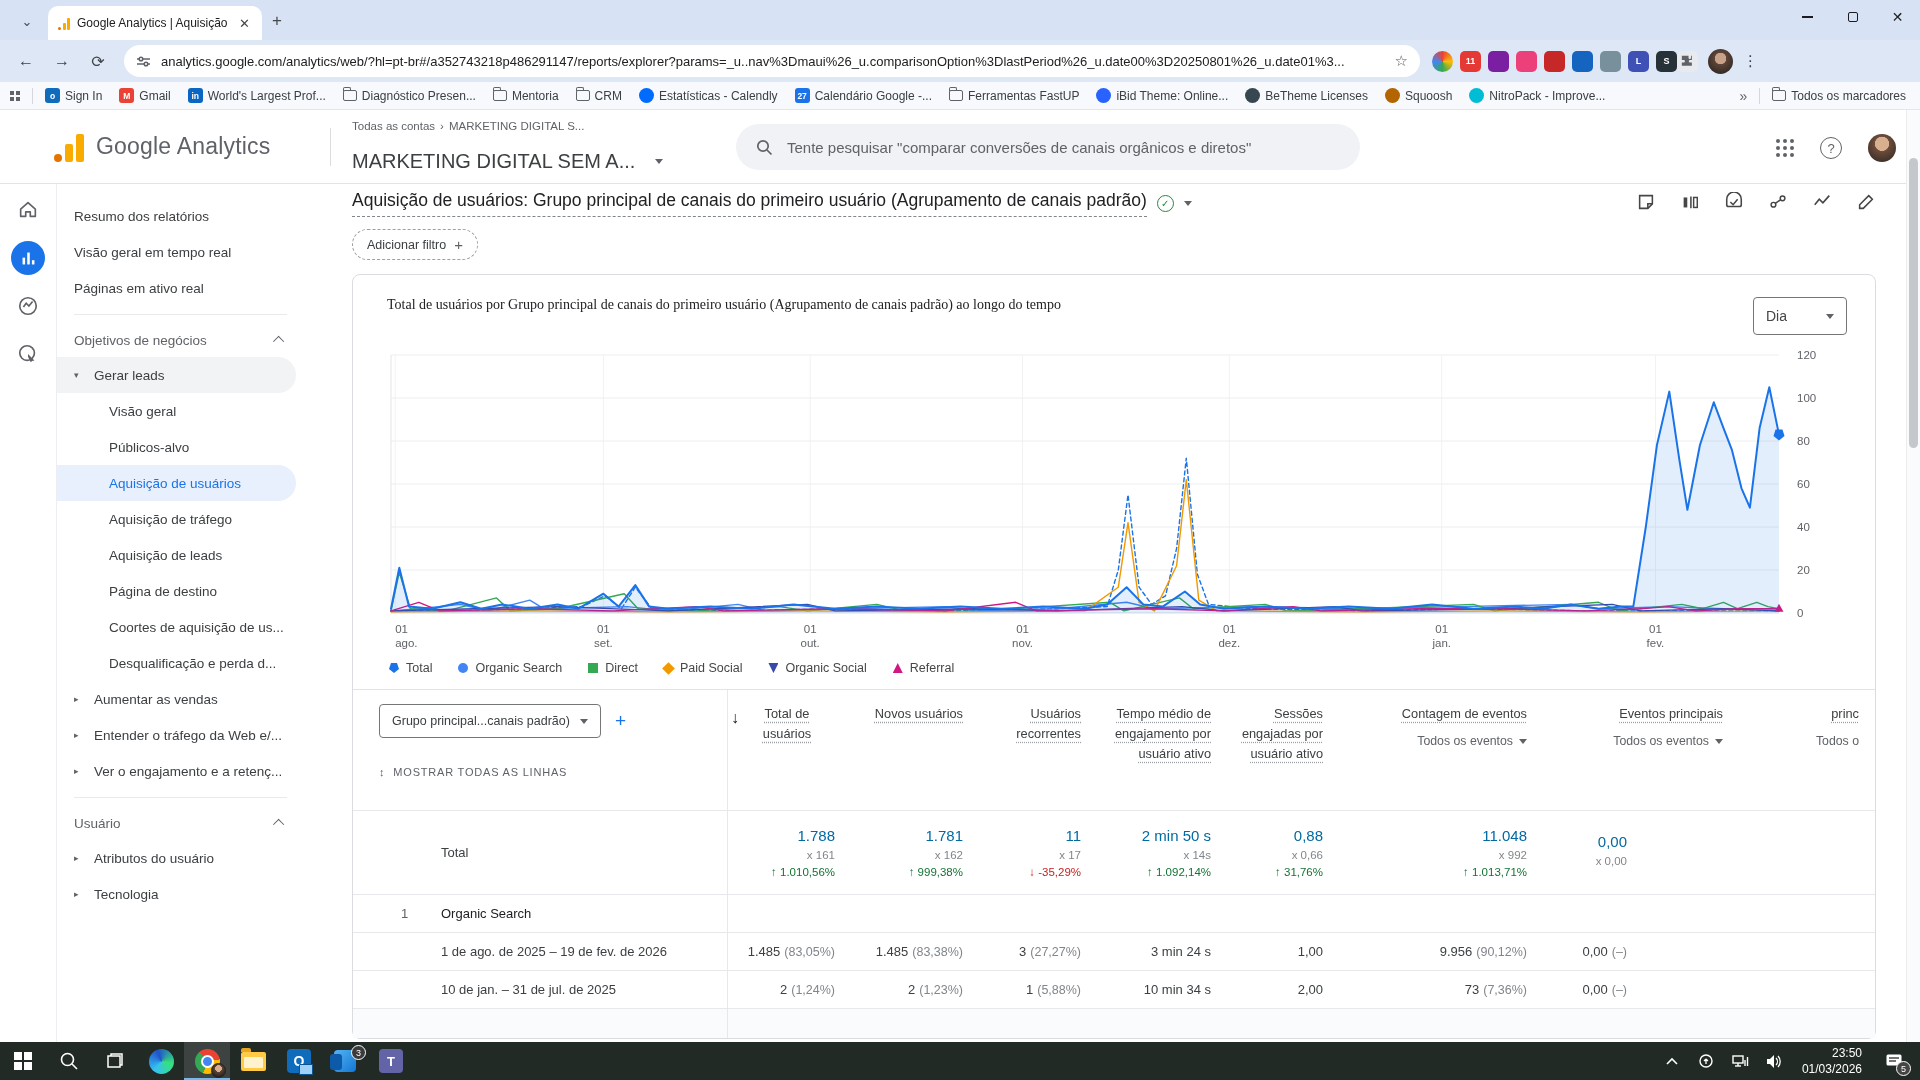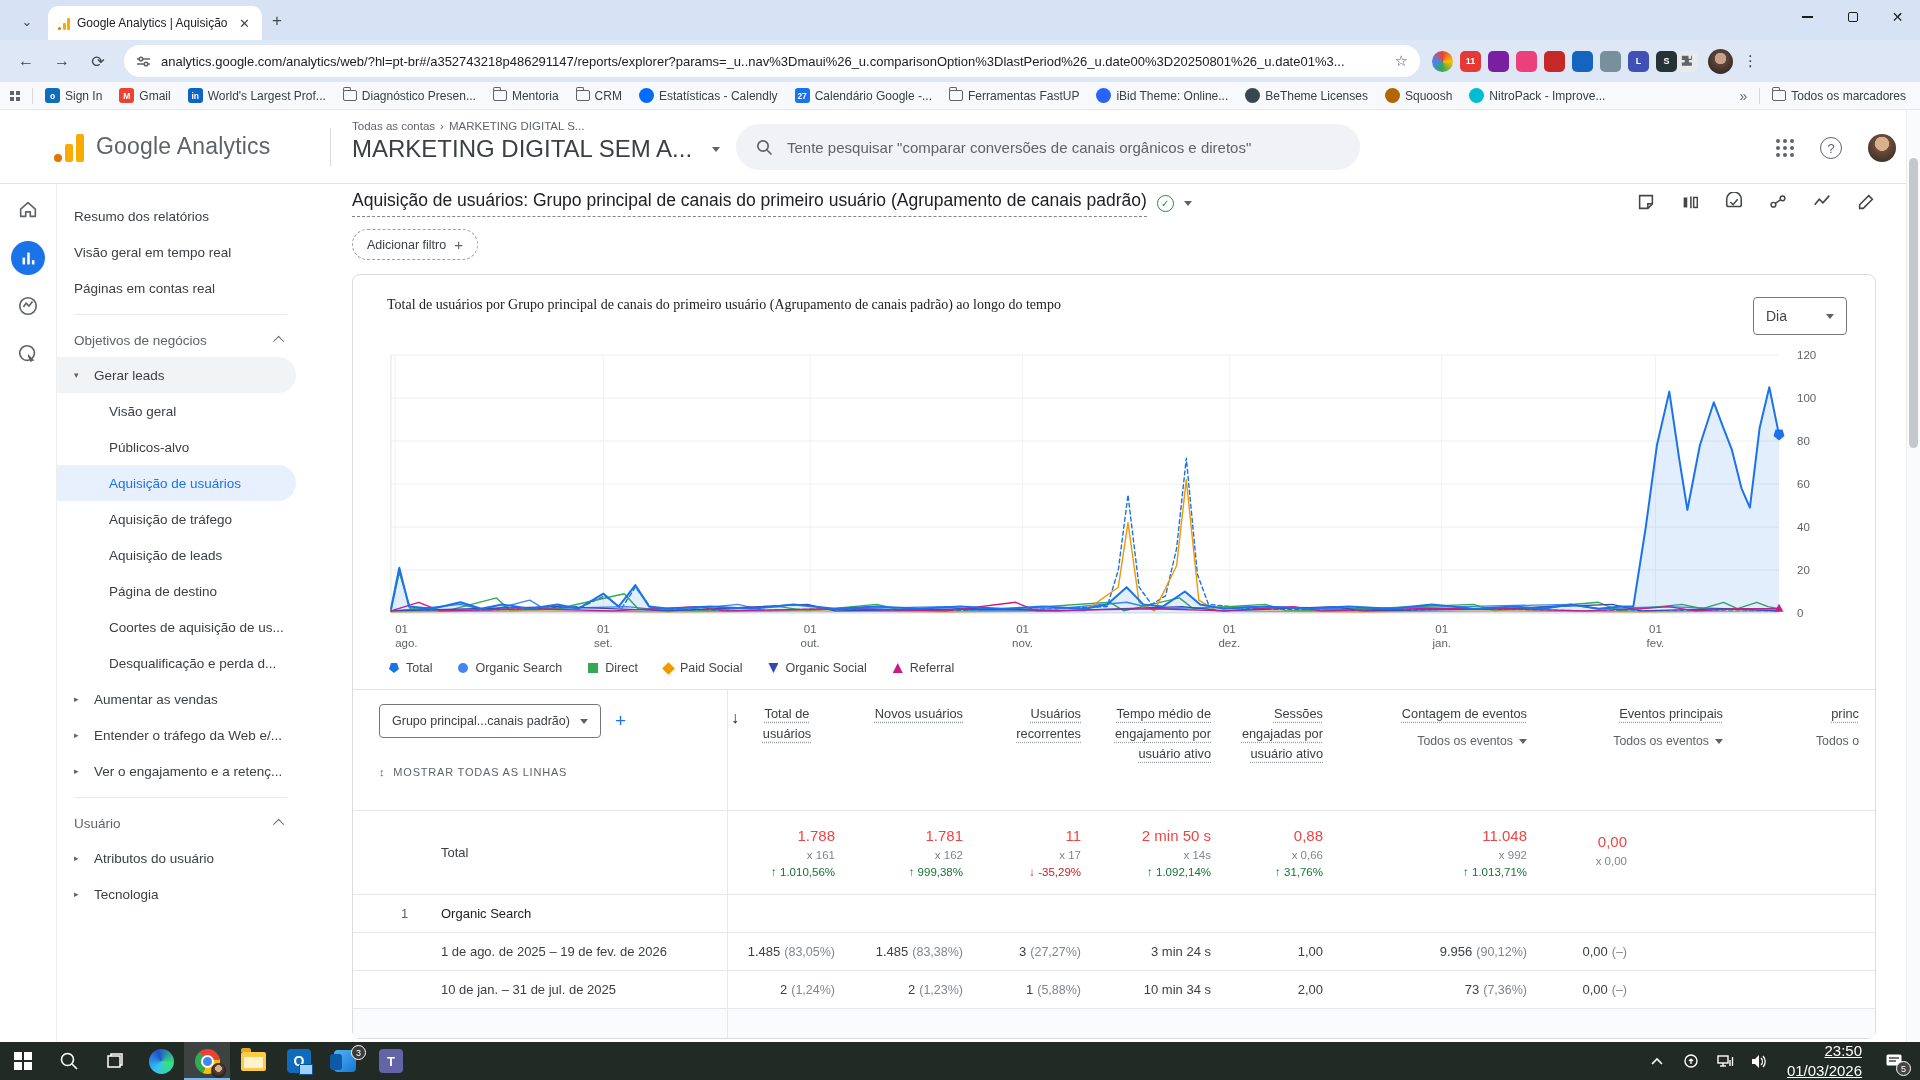--- a/index.html
+++ b/index.html
@@ -45,21 +45,21 @@
   .gahead{height:74px;background:#fff;border-bottom:1px solid #e0e3e7;display:flex;align-items:center;position:relative;}
   .galogo{display:flex;align-items:flex-end;gap:3px;height:30px;margin-left:54px;}
   .galogo i{display:block;background:#f9ab00;border-radius:2px;}
   .galogo .g1{width:8px;height:8px;background:#e37400;border-radius:50%;}
   .galogo .g2{width:8px;height:18px;}
   .galogo .g3{width:8px;height:28px;}
   .galogo-text{font-size:23px;color:#5f6368;margin-left:12px;letter-spacing:.2px;}
   .head-divider{width:1px;height:38px;background:#dadce0;position:absolute;left:330px;top:18px;}
   .prop-block{position:absolute;left:352px;top:10px;}
   .crumb{font-size:11.5px;color:#5f6368;display:flex;gap:5px;align-items:center;}
-  .prop-title{font-size:24px;color:#3c4043;margin-top:3px;display:flex;align-items:center;gap:20px;cursor:pointer;}
+  .prop-title{font-size:20px;color:#3c4043;margin-top:18px;display:flex;align-items:center;gap:20px;cursor:pointer;}
   .caret{width:0;height:0;border-left:4.5px solid transparent;border-right:4.5px solid transparent;border-top:5px solid #5f6368;display:inline-block;}
   .searchpill{position:absolute;left:736px;top:14px;width:624px;height:46px;background:#f0f2f5;border-radius:23px;display:flex;align-items:center;padding:0 20px;gap:14px;}
   .searchpill span{font-size:15px;color:#5f6368;white-space:nowrap;overflow:hidden;}
   .gahead-right{position:absolute;right:24px;top:24px;display:flex;align-items:center;gap:26px;}
   .grid9{display:grid;grid-template-columns:repeat(3,4px);gap:3px;cursor:pointer;}
   .grid9 i{width:4px;height:4px;border-radius:50%;background:#5f6368;}
   .help-ico{width:22px;height:22px;border-radius:50%;border:1.8px solid #5f6368;color:#5f6368;font-size:13px;display:flex;align-items:center;justify-content:center;cursor:pointer;}
   .avatar-ga{width:28px;height:28px;border-radius:50%;background:radial-gradient(circle at 50% 35%,#d8b08f 30%,#6d4c3a 32%,#42332a 75%);cursor:pointer;}
   
   .shell{display:flex;height:932px;}
@@ -125,21 +125,21 @@
   .hcell{padding:14px 14px 0 0;text-align:right;font-size:12.8px;color:#3c4043;line-height:1.55;cursor:pointer;}
   .hcell .ht{text-decoration:underline dotted #9aa0a6;text-underline-offset:4px;}
   .hcell .sub{margin-top:8px;font-size:12.3px;color:#5f6368;display:flex;justify-content:flex-end;align-items:center;gap:6px;}
   .hcell.first{display:flex;justify-content:space-between;align-items:flex-start;padding-left:4px;}
   .sortarrow{font-size:16px;color:#202124;margin-top:2px;}
   .hcell.last{padding-right:16px;overflow:hidden;}
   .trow-total{border-top:1px solid #e6e8eb;min-height:84px;align-items:center;}
   .total-label{padding-left:88px;font-size:13px;color:#3c4043;}
   .tcell{text-align:right;padding-right:14px;}
   .tcell.last{padding-right:110px;}
-  .tval{font-size:15px;color:#ef4444;margin-bottom:5px;}
+  .tval{font-size:15px;color:#0369a1;margin-bottom:5px;}
   .tmult{font-size:11.5px;color:#80868b;margin-bottom:5px;}
   .tchg{font-size:11.5px;}
   .tchg.up{color:#137333;}
   .tchg.down{color:#c5221f;}
   .grow{border-top:1px solid #e6e8eb;height:38px;display:flex;align-items:center;font-size:13px;color:#202124;}
   .grow .gi{width:88px;padding-left:48px;color:#5f6368;}
   .drow{border-top:1px solid #e6e8eb;height:38px;align-items:center;}
   .dlabel{padding-left:88px;font-size:13px;color:#3c4043;white-space:nowrap;}
   .rcell{text-align:right;padding-right:14px;font-size:13px;color:#3c4043;white-space:nowrap;}
   .rcell.last{padding-right:110px;}
@@ -163,21 +163,21 @@
   .folder-ico:after{content:"";position:absolute;left:3px;top:5px;right:3px;bottom:3px;background:#fff3cf;border-radius:1px;}
   .outlook-ico{width:24px;height:24px;background:#0f6cbd;border-radius:4px;color:#fff;font-size:14px;font-weight:bold;display:flex;align-items:center;justify-content:center;position:relative;}
   .outlook-ico:after{content:"";position:absolute;right:-2px;bottom:-2px;width:12px;height:9px;background:#9fd0f5;border:1px solid #0a5394;border-radius:1px;}
   .blueapp-ico{width:22px;height:22px;background:linear-gradient(135deg,#55b3f3,#1377d4);border-radius:4px;position:relative;}
   .blueapp-ico:before{content:"";position:absolute;left:-4px;top:4px;width:12px;height:16px;background:#0d5ba8;border-radius:3px;}
   .teams-ico{width:24px;height:24px;background:#6264a7;border-radius:4px;color:#fff;font-size:13px;font-weight:bold;display:flex;align-items:center;justify-content:center;}
   .badge{position:absolute;right:2px;top:3px;width:15px;height:15px;border-radius:50%;background:#3b3b3b;border:1.5px solid #fff;color:#fff;font-size:9px;display:flex;align-items:center;justify-content:center;}
   .tb-spacer{flex:1;}
   .tray{display:flex;align-items:center;gap:6px;margin-right:8px;}
   .tray-btn{width:28px;height:38px;display:flex;align-items:center;justify-content:center;color:#fff;cursor:pointer;}
-  .clock{color:#fff;font-size:15px;text-align:right;line-height:1.35;padding:0 8px;cursor:default;text-decoration:underline;}
+  .clock{color:#fff;font-size:12px;text-align:right;line-height:1.35;padding:0 8px;cursor:default;}
   .notif{position:relative;width:36px;height:38px;display:flex;align-items:center;justify-content:center;cursor:pointer;}
   .notif .nb{position:absolute;right:1px;bottom:4px;width:15px;height:15px;border-radius:50%;background:#454545;border:1.5px solid #fff;color:#fff;font-size:9px;display:flex;align-items:center;justify-content:center;}
 </style>
 </head>
 <body>
 
 <div class="tabstrip">
   <div class="tab-search">
       <span>⌄</span>
     </div>
@@ -381,21 +381,21 @@
 
   <div class="sidebar">
     <nav id="sidebar-nav">
         <div class="sb-row">
           <span>Resumo dos relatórios</span>
         </div>
         <div class="sb-row">
           <span>Visão geral em tempo real</span>
         </div>
         <div class="sb-row">
-          <span>Páginas em contas real</span>
+          <span>Páginas em ativo real</span>
         </div>
         <div class="sb-divider"></div>
         <div class="sb-section">
           <span>Objetivos de negócios</span>
           <span class="chev-up"></span>
         </div>
         <div class="sb-parent hl">
           <span class="tri">▾</span>
           <span>Gerar leads</span>
         </div>

